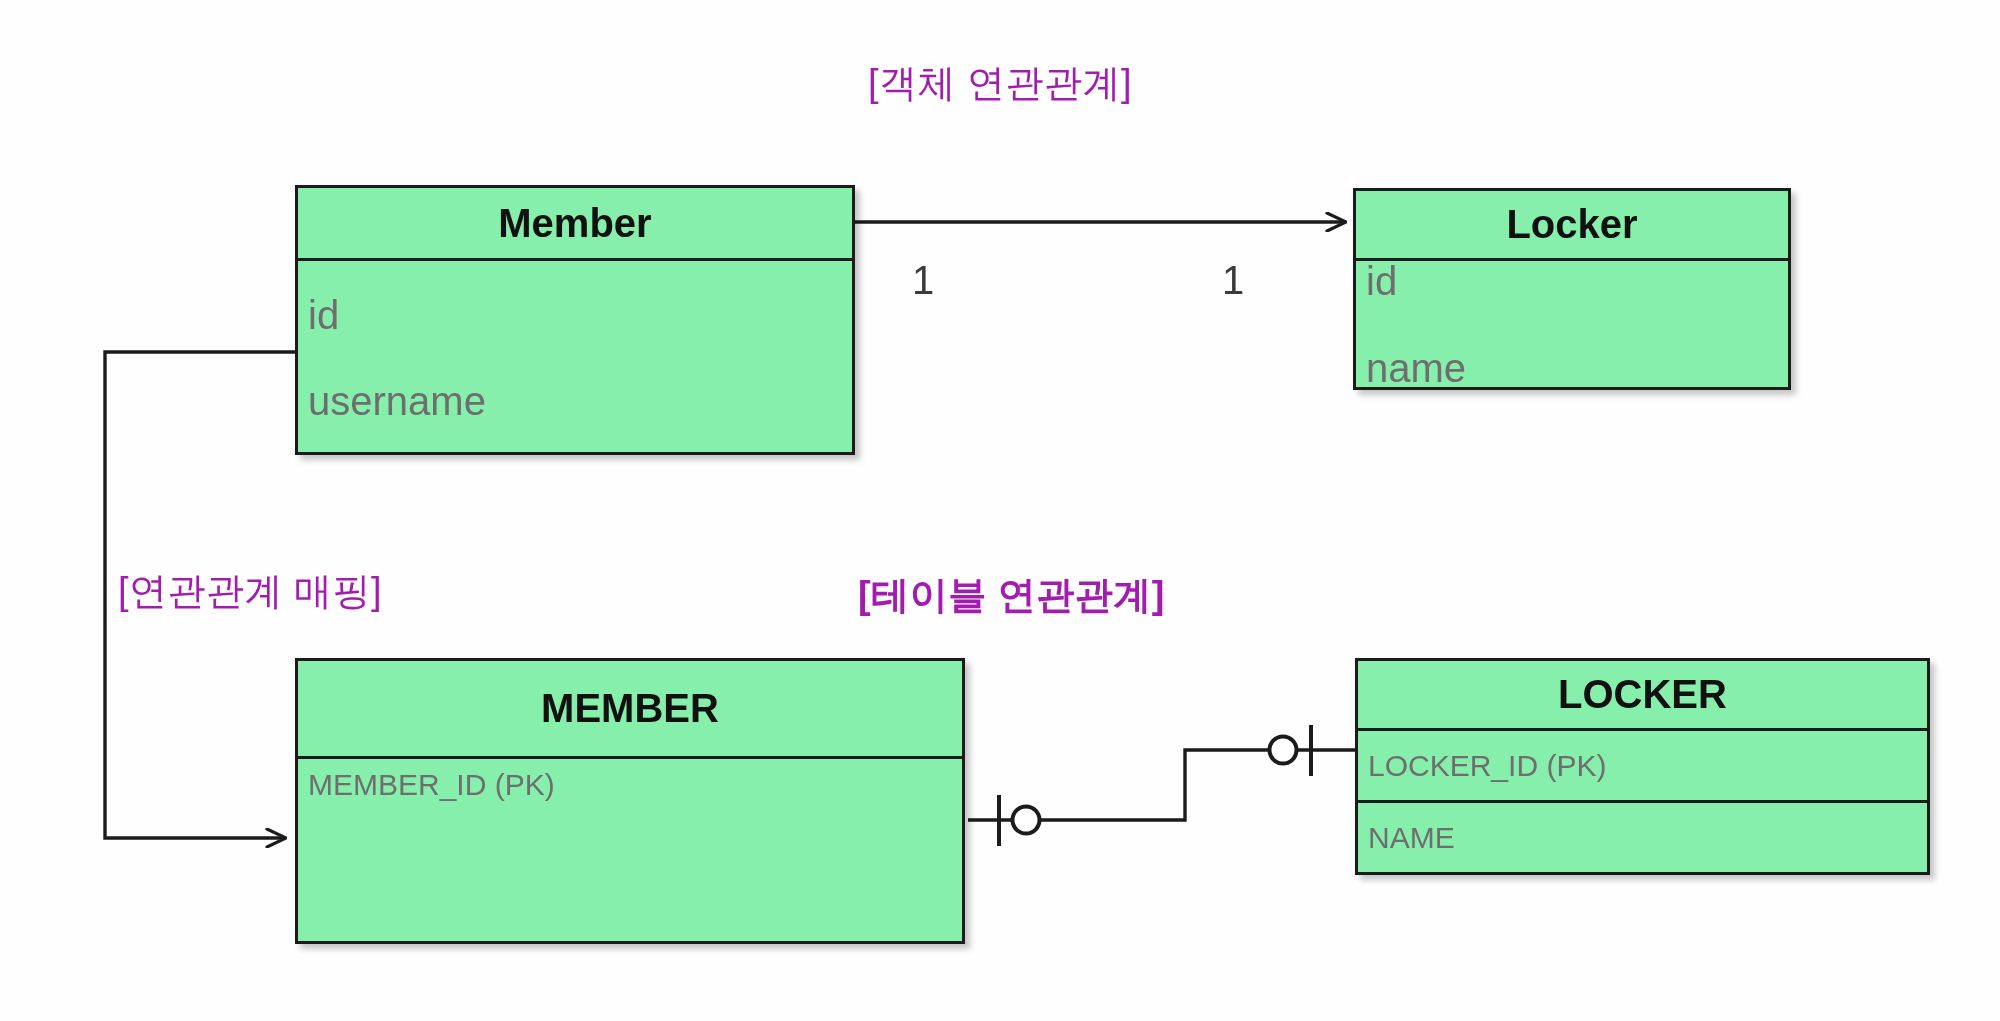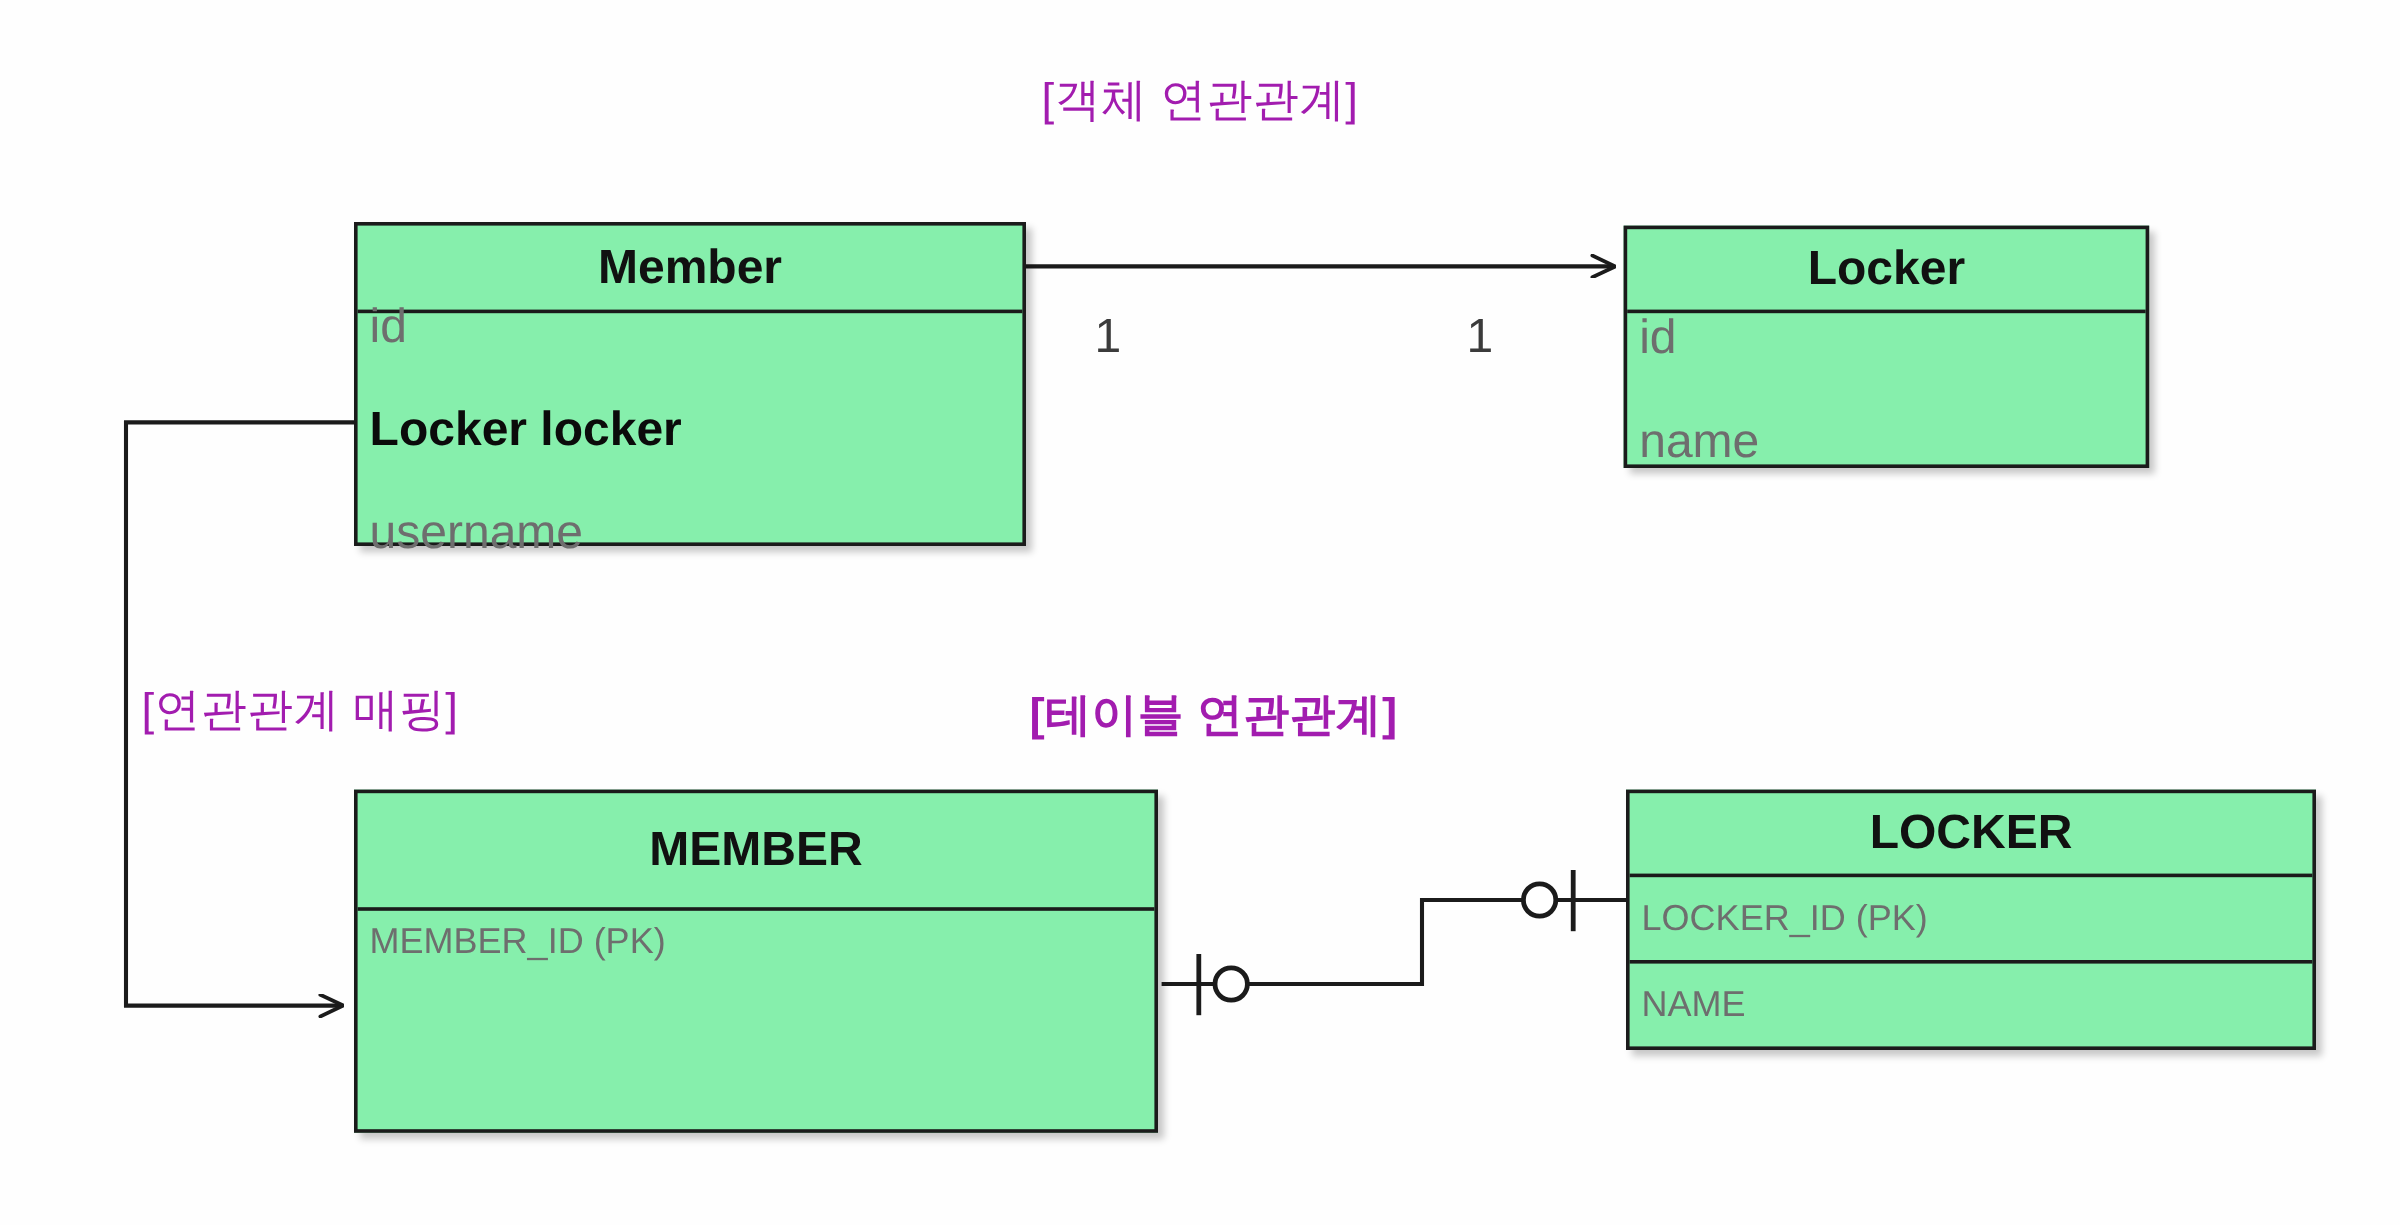--- a/index.html
+++ b/index.html
@@ -110,21 +110,20 @@
 
 <div class="section-title" style="left:858px; top:570px;font-weight:bold;">[테이블 연관관계]</div>
 
 <div class="mult" style="left:912px; top:258px;">1</div>
 <div class="mult" style="left:1222px; top:258px;">1</div>
 
 <div class="ent-box obj" style="left:295px; top:185px; width:560px; height:270px;">
   <div class="ent-title" style="height:70px;">Member</div>
   <div class="ent-sect" style="height:194px; padding-top:4px;">
     <div class="field normal">id</div>
-    <div class="field key">Locker locker</div>
     <div class="field normal">username</div>
   </div>
 </div>
 
 <div class="ent-box obj" style="left:1353px; top:188px; width:438px; height:202px;">
   <div class="ent-title" style="height:67px;">Locker</div>
   <div class="ent-sect" style="height:129px; padding-top:2px;">
     <div class="field normal">id</div>
     <div class="field normal">name</div>
   </div>

